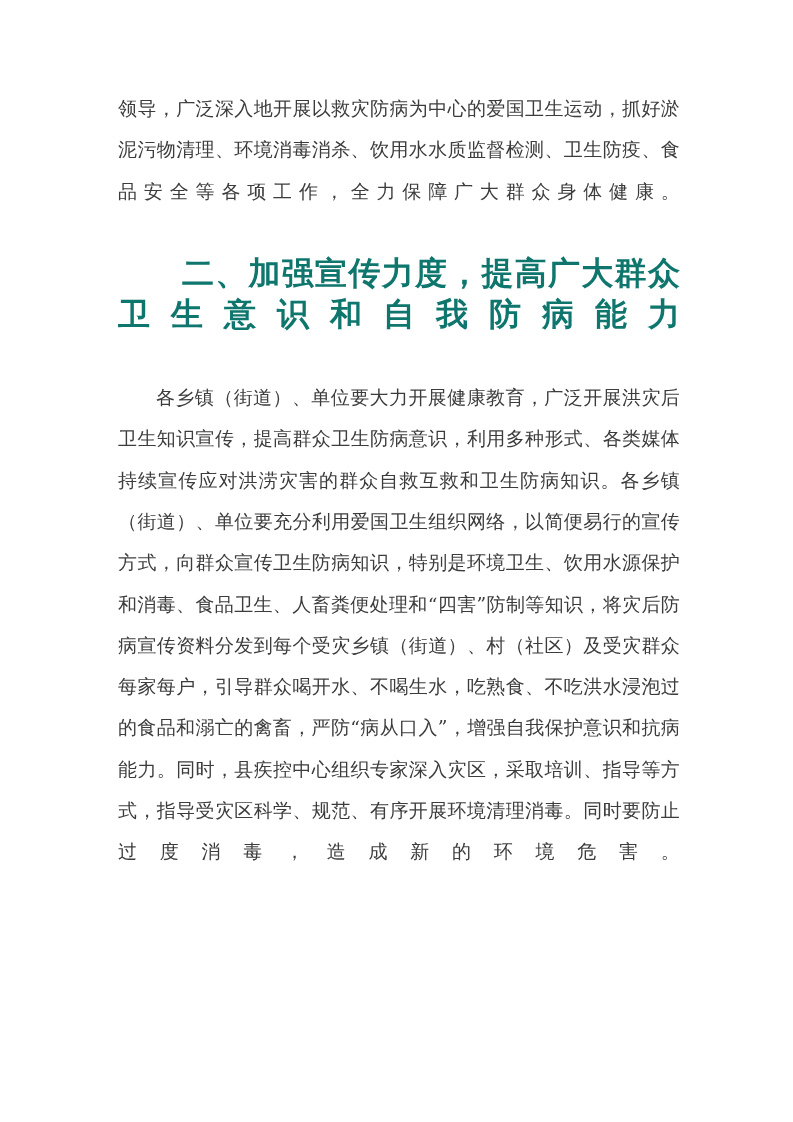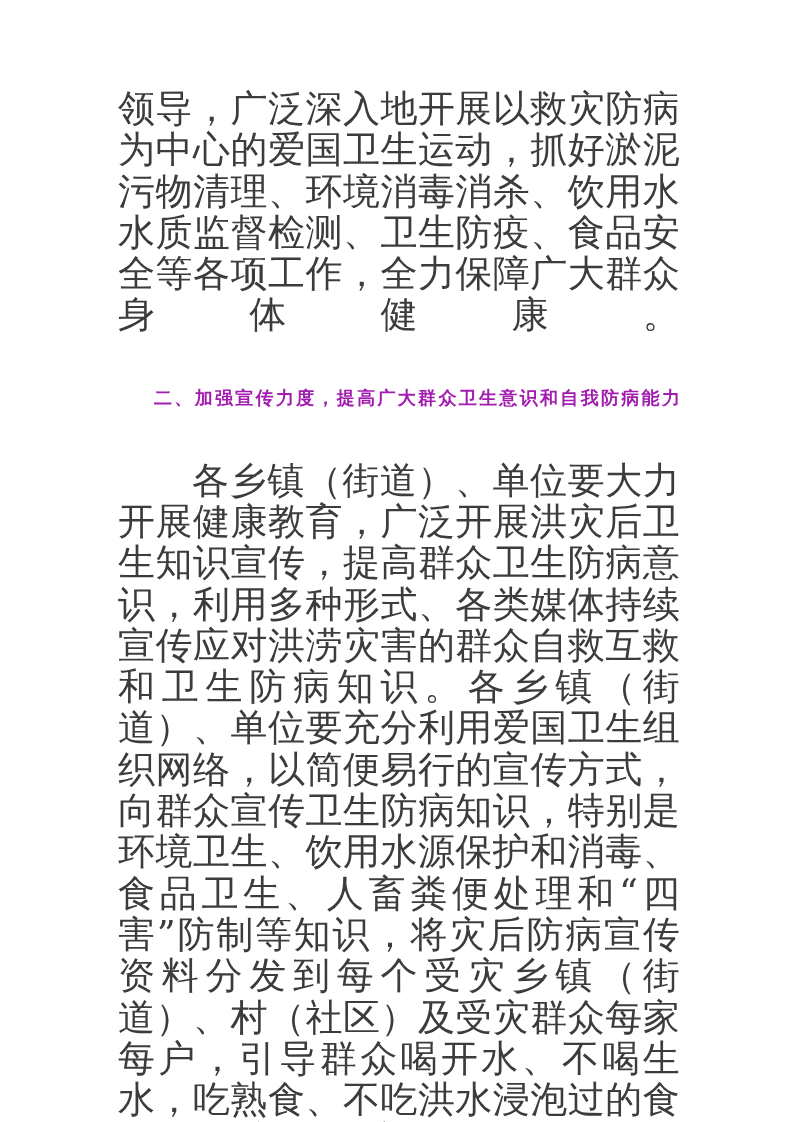--- a/index.html
+++ b/index.html
@@ -21,41 +21,41 @@
     position: absolute;
     left: 118px;
     top: 88px;
     width: 562px;
   }
 
   
   .para {
     margin: 0;
     font-family: "DejaVu Serif", "Liberation Serif", serif;
-    font-size: 37px;
+    font-size: 19px;
     line-height: 41.3px;
     color: #3c3c3c;
     text-align: justify;
     text-justify: inter-character;
     letter-spacing: 0.2px;
     font-weight: 400;
     -webkit-font-smoothing: antialiased;
   }
 
   .para.indent {
     text-indent: 2em;
   }
 
   
   .heading {
     margin: 0;
     font-family: "DejaVu Sans", "Liberation Sans", sans-serif;
-    font-size: 18px;
+    font-size: 32px;
     line-height: 41.3px;
-    color: #a21caf;
+    color: #0f766e;
     font-weight: 700;
     text-align: justify;
     text-justify: inter-character;
     text-indent: 2em;
     letter-spacing: 0.1px;
   }
 
   
   .para::after,
   .heading::after {

